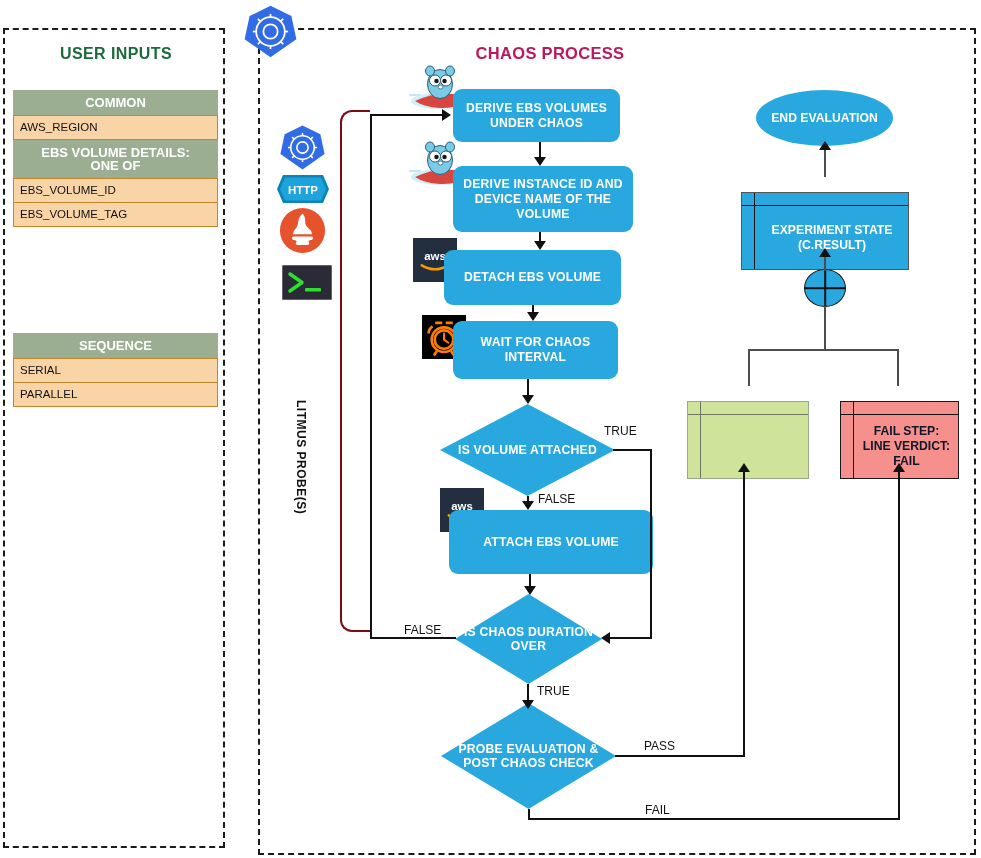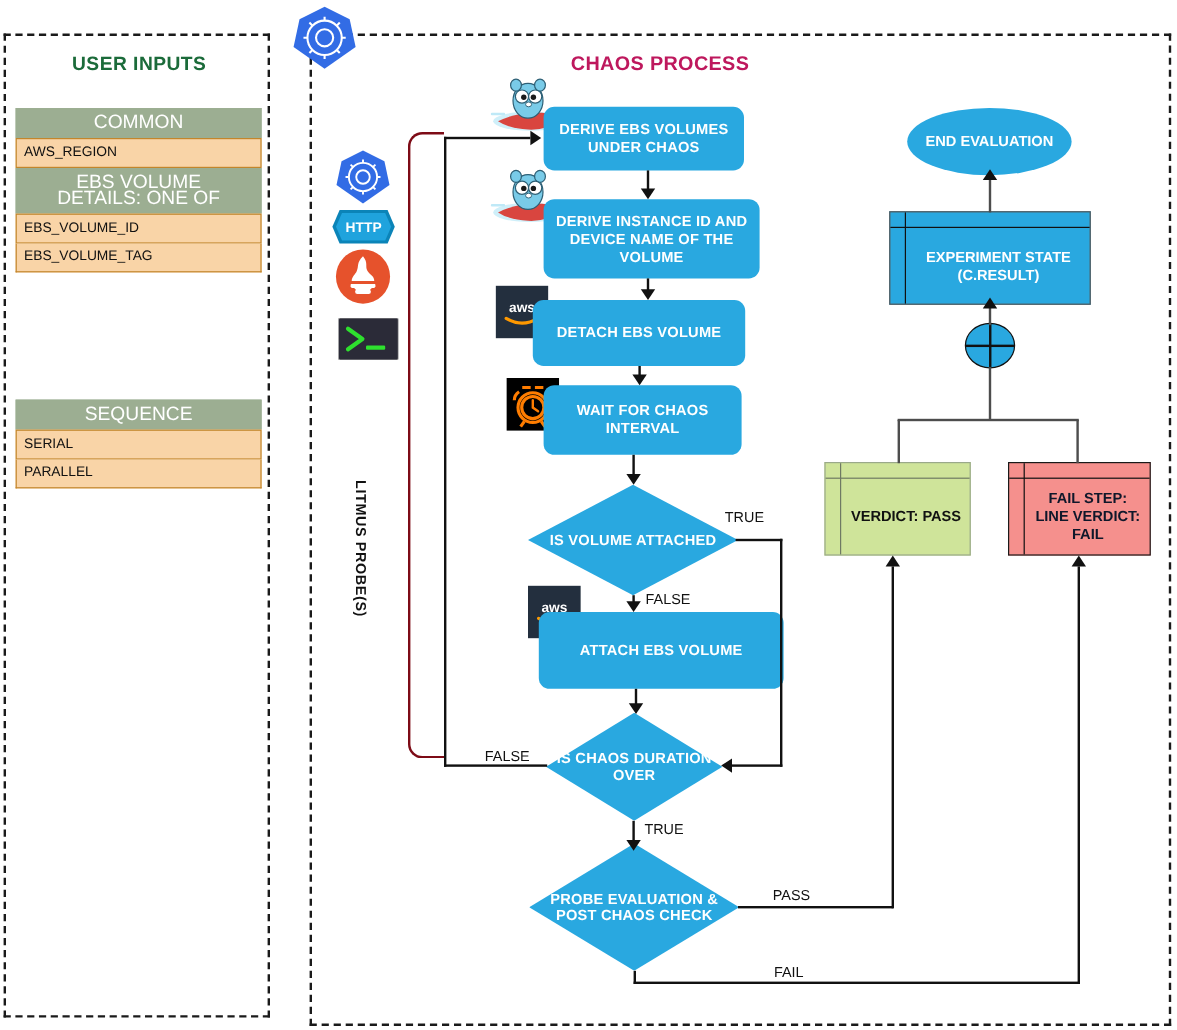--- a/index.html
+++ b/index.html
@@ -6,21 +6,21 @@
   body{width:981px;height:858px;position:relative;overflow:hidden;
        font-family:"Liberation Sans",sans-serif;}
   .abs{position:absolute;}
 
   
   #user-inputs-panel{left:3px;top:28px;width:222px;height:820px;
        border:2px dashed #1a1a1a;background:#fff;box-sizing:border-box;}
   #user-inputs-title{position:absolute;left:0;top:15px;width:222px;text-align:center;
        font-size:16px;font-weight:bold;color:#1b6b3a;letter-spacing:.4px;}
   .grp{position:absolute;left:8px;width:205px;}
-  .g-head{background:#9cae92;color:#ffffff;font-size:16px;font-weight:normal;
+  .g-head{background:#9cae92;color:#ffffff;font-size:13px;font-weight:bold;
        text-align:center;padding:5px 20px;line-height:13px;box-sizing:border-box;
        border:1px solid #9cae92;}
   .g-row{background:#f9d4a7;color:#111;font-size:11.5px;padding:5px 6px;
        box-sizing:border-box;border:1px solid #c2862c;border-top:none;line-height:13px;}
   .g-row.first{border-top:1px solid #c2862c;}
 
   
   #chaos-panel{left:258px;top:28px;width:718px;height:827px;
        border:2px dashed #1a1a1a;background:#fff;box-sizing:border-box;}
   #chaos-title{position:absolute;left:430px;top:44px;width:240px;text-align:center;
@@ -35,21 +35,21 @@
   .diamond .dshape{position:absolute;inset:0;background:#29a8e0;
        clip-path:polygon(50% 0,100% 50%,50% 100%,0 50%);}
   .diamond .dtext{position:absolute;inset:0;display:flex;align-items:center;
        justify-content:center;color:#fff;font-size:12.2px;font-weight:bold;
        text-align:center;line-height:14px;letter-spacing:.2px;}
   .ellipse{position:absolute;background:#29a8e0;border-radius:50%;color:#fff;
        font-size:12.2px;font-weight:bold;display:flex;align-items:center;
        justify-content:center;text-align:center;line-height:15px;}
 
   
-  .frame{position:absolute;border:1.6px solid #555;box-sizing:border-box;}
+  .frame{position:absolute;border:1.6px solid #555;box-sizing:border-box;margin-top:16px;}
   .frame .band{position:absolute;left:0;right:0;top:0;height:13px;
        border-bottom:1.6px solid #111;box-sizing:border-box;}
   .frame .lcol{position:absolute;left:0;top:0;bottom:0;width:13px;
        border-right:1.6px solid #111;box-sizing:border-box;}
   .frame .ftext{position:absolute;left:14px;right:0;top:13px;bottom:0;
        display:flex;align-items:center;justify-content:center;text-align:center;
        font-size:12.2px;font-weight:bold;line-height:15px;padding:0 5px;
        box-sizing:border-box;}
   #experiment-state{background:#29a8e0;}
   #experiment-state .ftext{color:#fff;}
@@ -270,21 +270,20 @@
   <div class="band"></div>
   <div class="lcol"></div>
   <div class="ftext">EXPERIMENT STATE (C.RESULT)</div>
 </div>
 
 <div class="sumnode" style="left:804px;top:269px"></div>
 
 <div class="frame" id="verdict-pass" style="left:687px;top:385px;width:122px;height:78px">
   <div class="band"></div>
   <div class="lcol"></div>
-  <div class="ftext">VERDICT: PASS</div>
 </div>
 
 <div class="frame" id="verdict-fail" style="left:840px;top:385px;width:119px;height:78px">
   <div class="band"></div>
   <div class="lcol"></div>
   <div class="ftext">FAIL STEP: LINE VERDICT: FAIL</div>
 </div>
 
 <div class="red abs" style="left:340px;top:110px;width:30px;height:522px;
             border-left:2px solid #7d0b16;border-top:2px solid #7d0b16;

